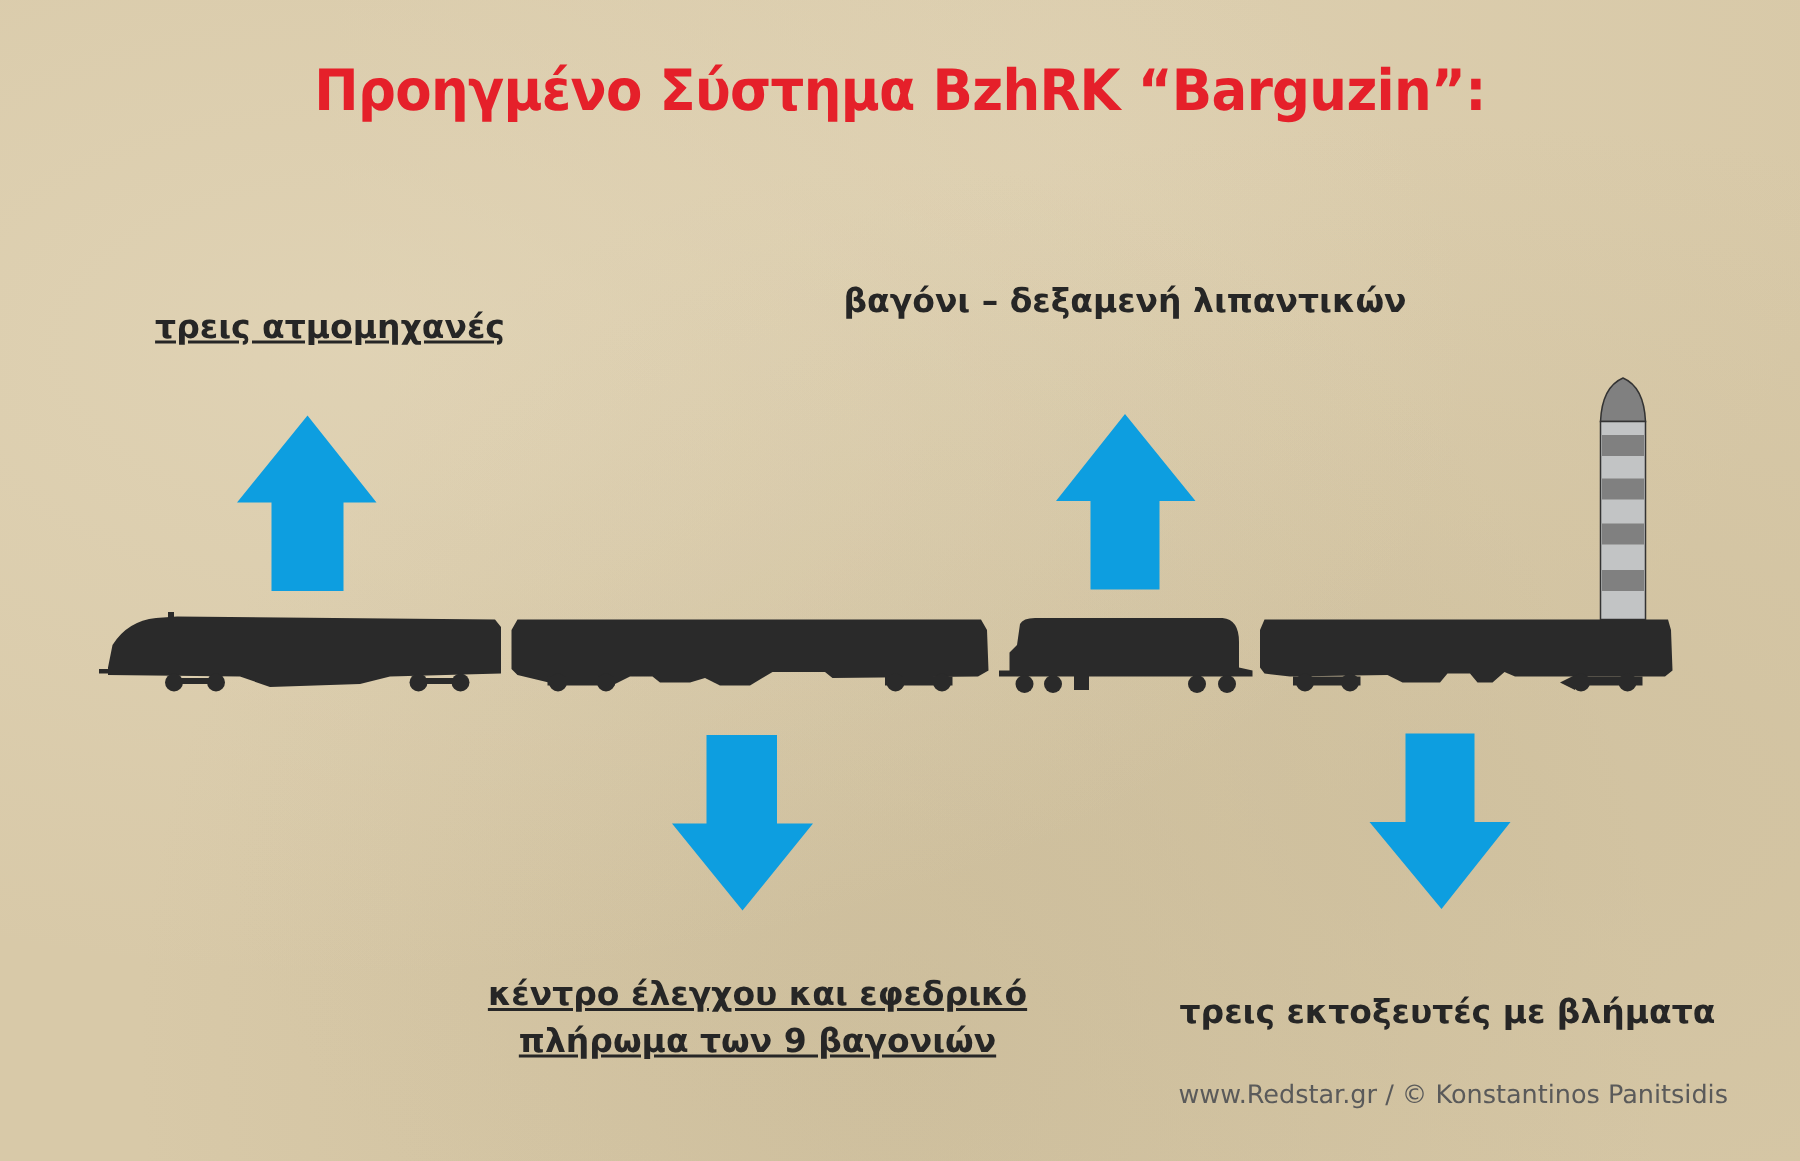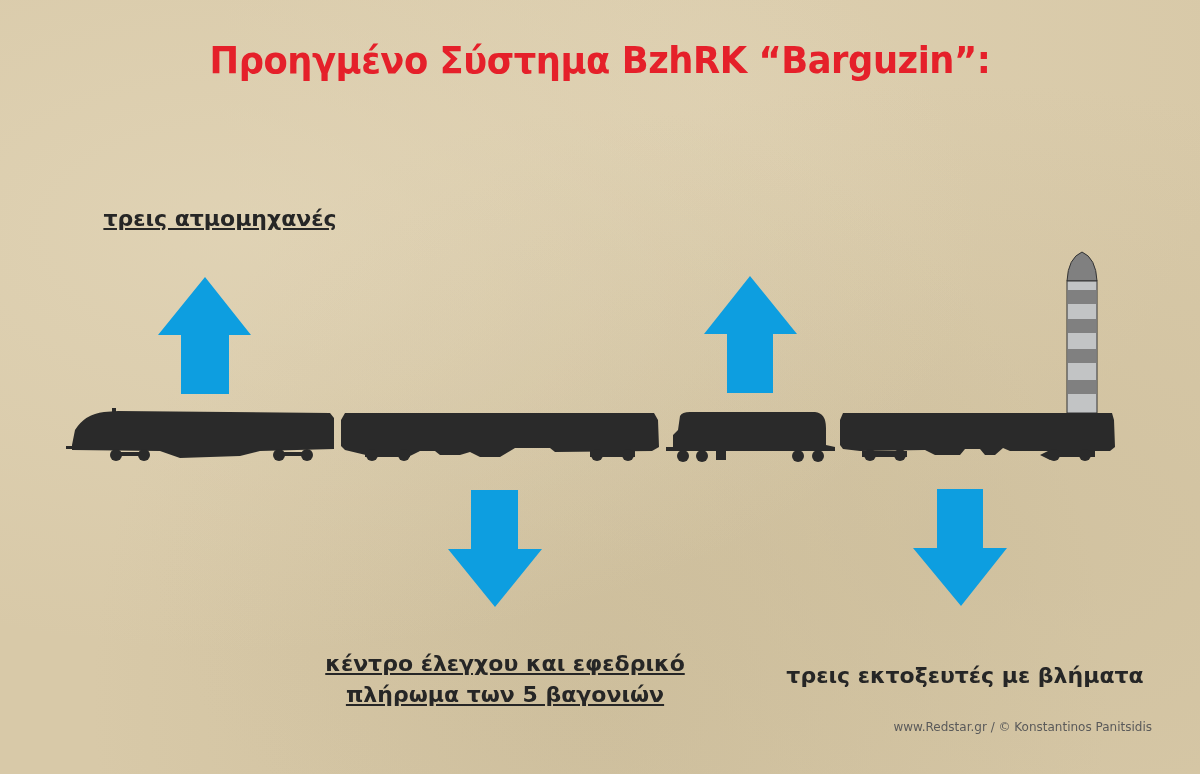--- a/index.html
+++ b/index.html
@@ -16,40 +16,41 @@
   .title {
     position:absolute; left:0; top:38px; width:1200px; text-align:center;
     color:#e5202a; font-weight:bold; font-size:38px; letter-spacing:-0.5px;
     font-family:"DejaVu Sans", sans-serif; transform:scaleX(0.93);
   }
   .label {
     position:absolute; color:#262626; font-weight:bold; font-size:22px;
     line-height:31px; text-align:center; font-family:"DejaVu Sans", sans-serif;
   }
   .credit {
-    position:absolute; right:48px; top:720px; color:#5a5a5a; font-size:12px;
+    position:absolute; right:48px; top:720px; color:#5a5a5a; font-size:17px;
     font-family:"DejaVu Sans", sans-serif;
   }
   svg.scene { position:absolute; left:0; top:0; }
 </style>
 </head>
 <body>
 
 <div class="title">Προηγμένο Σύστημα BzhRK “Barguzin”:</div>
 
 <div class="label" style="left:80px; top:203px; width:280px;text-decoration:underline;">
   <span>τρεις ατμομηχανές</span>
 </div>
 
 <div class="label" style="left:520px; top:186px; width:460px;">
+  <div>βαγόνι – δεξαμενή λιπαντικών</div>
 </div>
 
 <div class="label" style="left:280px; top:648px; width:450px;text-decoration:underline;">
   <div>κέντρο έλεγχου και εφεδρικό</div>
-  <div>πλήρωμα των 5 βαγονιών</div>
+  <div>πλήρωμα των 9 βαγονιών</div>
 </div>
 
 <div class="label" style="left:755px; top:660px; width:420px;">
   <span>τρεις εκτοξευτές με βλήματα</span>
 </div>
 
 <svg class="scene" width="1200" height="774" viewBox="0 0 1200 774">
 
   <polygon fill="#0d9ee0" points="205,277 251,335 229,335 229,394 181,394 181,335 158,335"></polygon>
   <polygon fill="#0d9ee0" points="750,276 797,334 773,334 773,393 727,393 727,334 704,334"></polygon>

